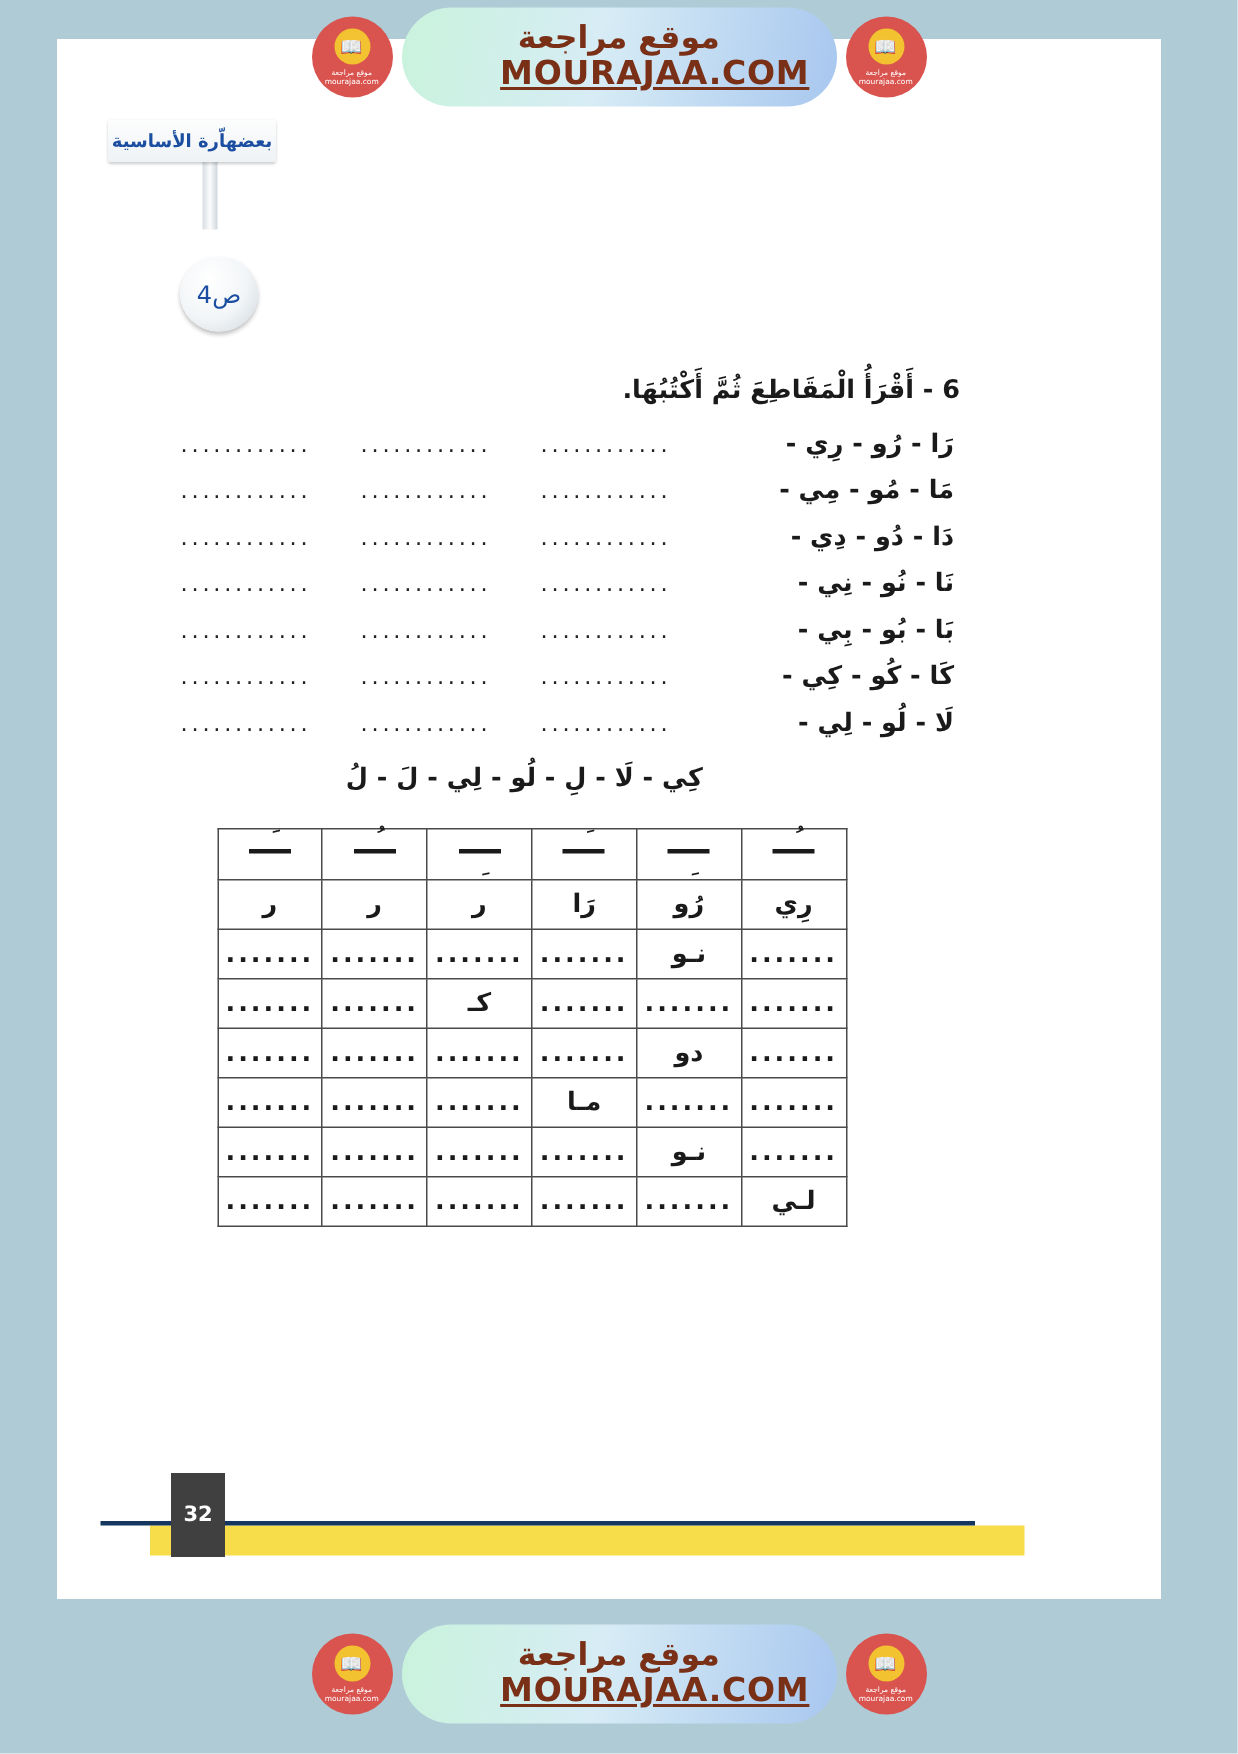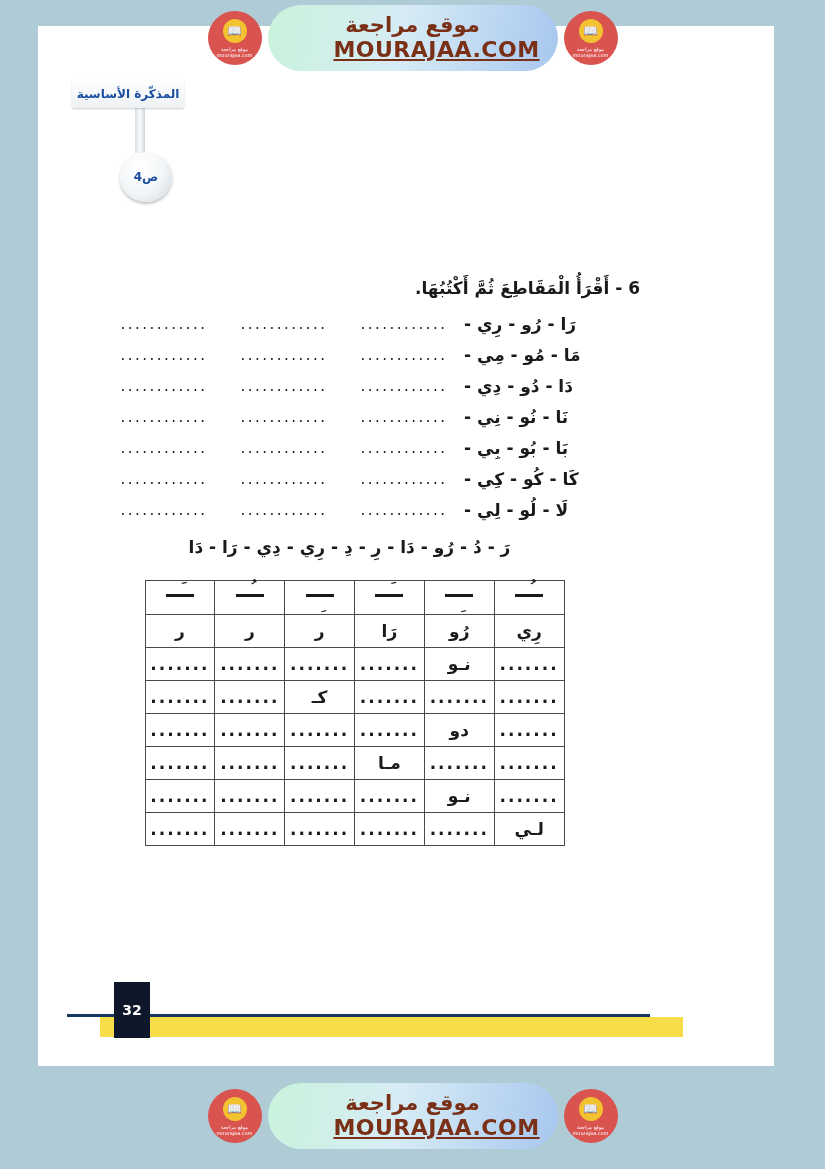--- a/index.html
+++ b/index.html
@@ -102,45 +102,45 @@
     background: linear-gradient(180deg,#fdfdfd 0%,#eef2f5 100%);
     border-radius: 2px; display: flex; align-items: center; justify-content: center;
     color: #1b4ea0; font-size: 12px; font-weight: bold; direction: rtl;
     box-shadow: 0 1px 2px rgba(0,0,0,.2); z-index: 22;
   }
   .tab-stem {
     position: absolute; left: 135px; top: 105px; width: 10px; height: 48px;
     background: linear-gradient(90deg,#d8dde2,#fbfcfd,#cfd6dc); z-index: 21;
   }
   .page-bubble {
-    position: absolute; left: 120px; top: 152px; width: 52px; height: 50px;
+    position: absolute; left: 120px; top: 171px; width: 52px; height: 50px;
     border-radius: 50%;
     background: radial-gradient(ellipse at 38% 30%,#ffffff 0%,#f2f5f7 55%,#cdd6dd 100%);
     display: flex; align-items: center; justify-content: center;
-    color: #1b4ea0; font-size: 12px; font-weight: bold; direction: rtl;
+    color: #1b4ea0; font-size: 16px; font-weight: normal; direction: rtl;
     box-shadow: 0 2px 3px rgba(0,0,0,.25); z-index: 23;
   }
 
   
   .content {
-    position: absolute; left: 67px; top: 256px; width: 583px;
+    position: absolute; left: 67px; top: 228px; width: 583px;
     direction: rtl; color: #1a1a1a; z-index: 15;
   }
   .ex-title {
     font-size: 17px; font-weight: bold; text-align: right;
     margin: 22px 10px 10px 0; direction: rtl;
   }
   .ex6-rows { margin: 0 14px 0 0; }
   .ex6-row {
     display: flex; flex-direction: row; align-items: center;
     height: 31px; direction: rtl;
   }
   .syl-group {
     width: 172px; font-size: 17px; font-weight: bold;
-    text-align: left; white-space: nowrap; letter-spacing: 1px;
+    text-align: right; white-space: nowrap; letter-spacing: 1px;
   }
   .dots-cell {
     width: 120px; text-align: center;
     font-size: 15px; letter-spacing: 2.5px; color: #222;
   }
   .ex7-lines { margin: 6px 18px 0 0; }
   .ex7-line {
     font-size: 17px; font-weight: bold; text-align: center;
     line-height: 1.95; direction: rtl; white-space: nowrap;
   }
@@ -165,21 +165,21 @@
     position: absolute; left: 50%; transform: translateX(-50%);
     font-size: 17px; font-weight: bold; line-height: 1;
   }
   .mark .dia.up   { top: -5px; }
   .mark .dia.down { bottom: -7px; }
   .dots-sm { font-size: 13px; letter-spacing: 2px; color: #333; }
 
   
   .page-num {
     position: absolute; left: 114px; top: 982px;
-    width: 36px; height: 56px; background: #0f172a;
+    width: 36px; height: 56px; background: #404040;
     color: #fff; font-size: 14px; font-weight: bold;
     display: flex; align-items: center; justify-content: center; z-index: 25;
   }
   .footer-rule {
     position: absolute; left: 67px; top: 1014px; width: 583px; height: 3px;
     background: #14365f; z-index: 16;
   }
   .footer-bar {
     position: absolute; left: 100px; top: 1017px; width: 583px; height: 20px;
     background: #f7dd4a; z-index: 14;
@@ -215,21 +215,21 @@
       <div class="bb-title">الهدف المميّز :</div>
       <div class="bb-sub">قراءة المقاطع القصيرة و المقاطع المفتوحة و الطويلة و تمييز بعضها عن بعض</div>
     </div>
     <div class="bb-cell">
       <div class="bb-act-title">النّشاط :</div>
       <div class="bb-act-sub">قراءة</div>
     </div>
   </div>
 </div>
 <div class="tab-stem"></div>
-<div class="tab-label">المذكّرة الأساسية</div>
+<div class="tab-label">بعضهاّرة الأساسية</div>
 <div class="page-bubble">ص4</div>
 
 <div class="content">
 
   <div class="ex-title">6 - أَقْرَأُ الْمَقَاطِعَ ثُمَّ أَكْتُبُهَا.</div>
 
   <div class="ex6-rows">
     <div class="ex6-row">
       <div class="syl-group">رَا  -  رُو  -  رِي -</div>
       <div class="dots-cell">............</div>
@@ -269,21 +269,21 @@
     <div class="ex6-row">
       <div class="syl-group">لَا - لُو - لِي -</div>
       <div class="dots-cell">............</div>
       <div class="dots-cell">............</div>
       <div class="dots-cell">............</div>
     </div>
   </div>
 
 
   <div class="ex7-lines">
-    <div class="ex7-line">رَ - دُ - رُو - دَا - رِ - دِ - رِي - دِي - رَا - دَا</div>
+    <div class="ex7-line">كِي - لَا - لِ - لُو - لِي - لَ - لُ</div>
   </div>
 
   <div class="tbl-wrap">
     <table class="grid">
       <tbody>
           <tr>
         <td class="head">
           <span class="mark"><span class="dia up">ُ</span><span class="bar"></span></span>
         </td>
         <td class="head">

